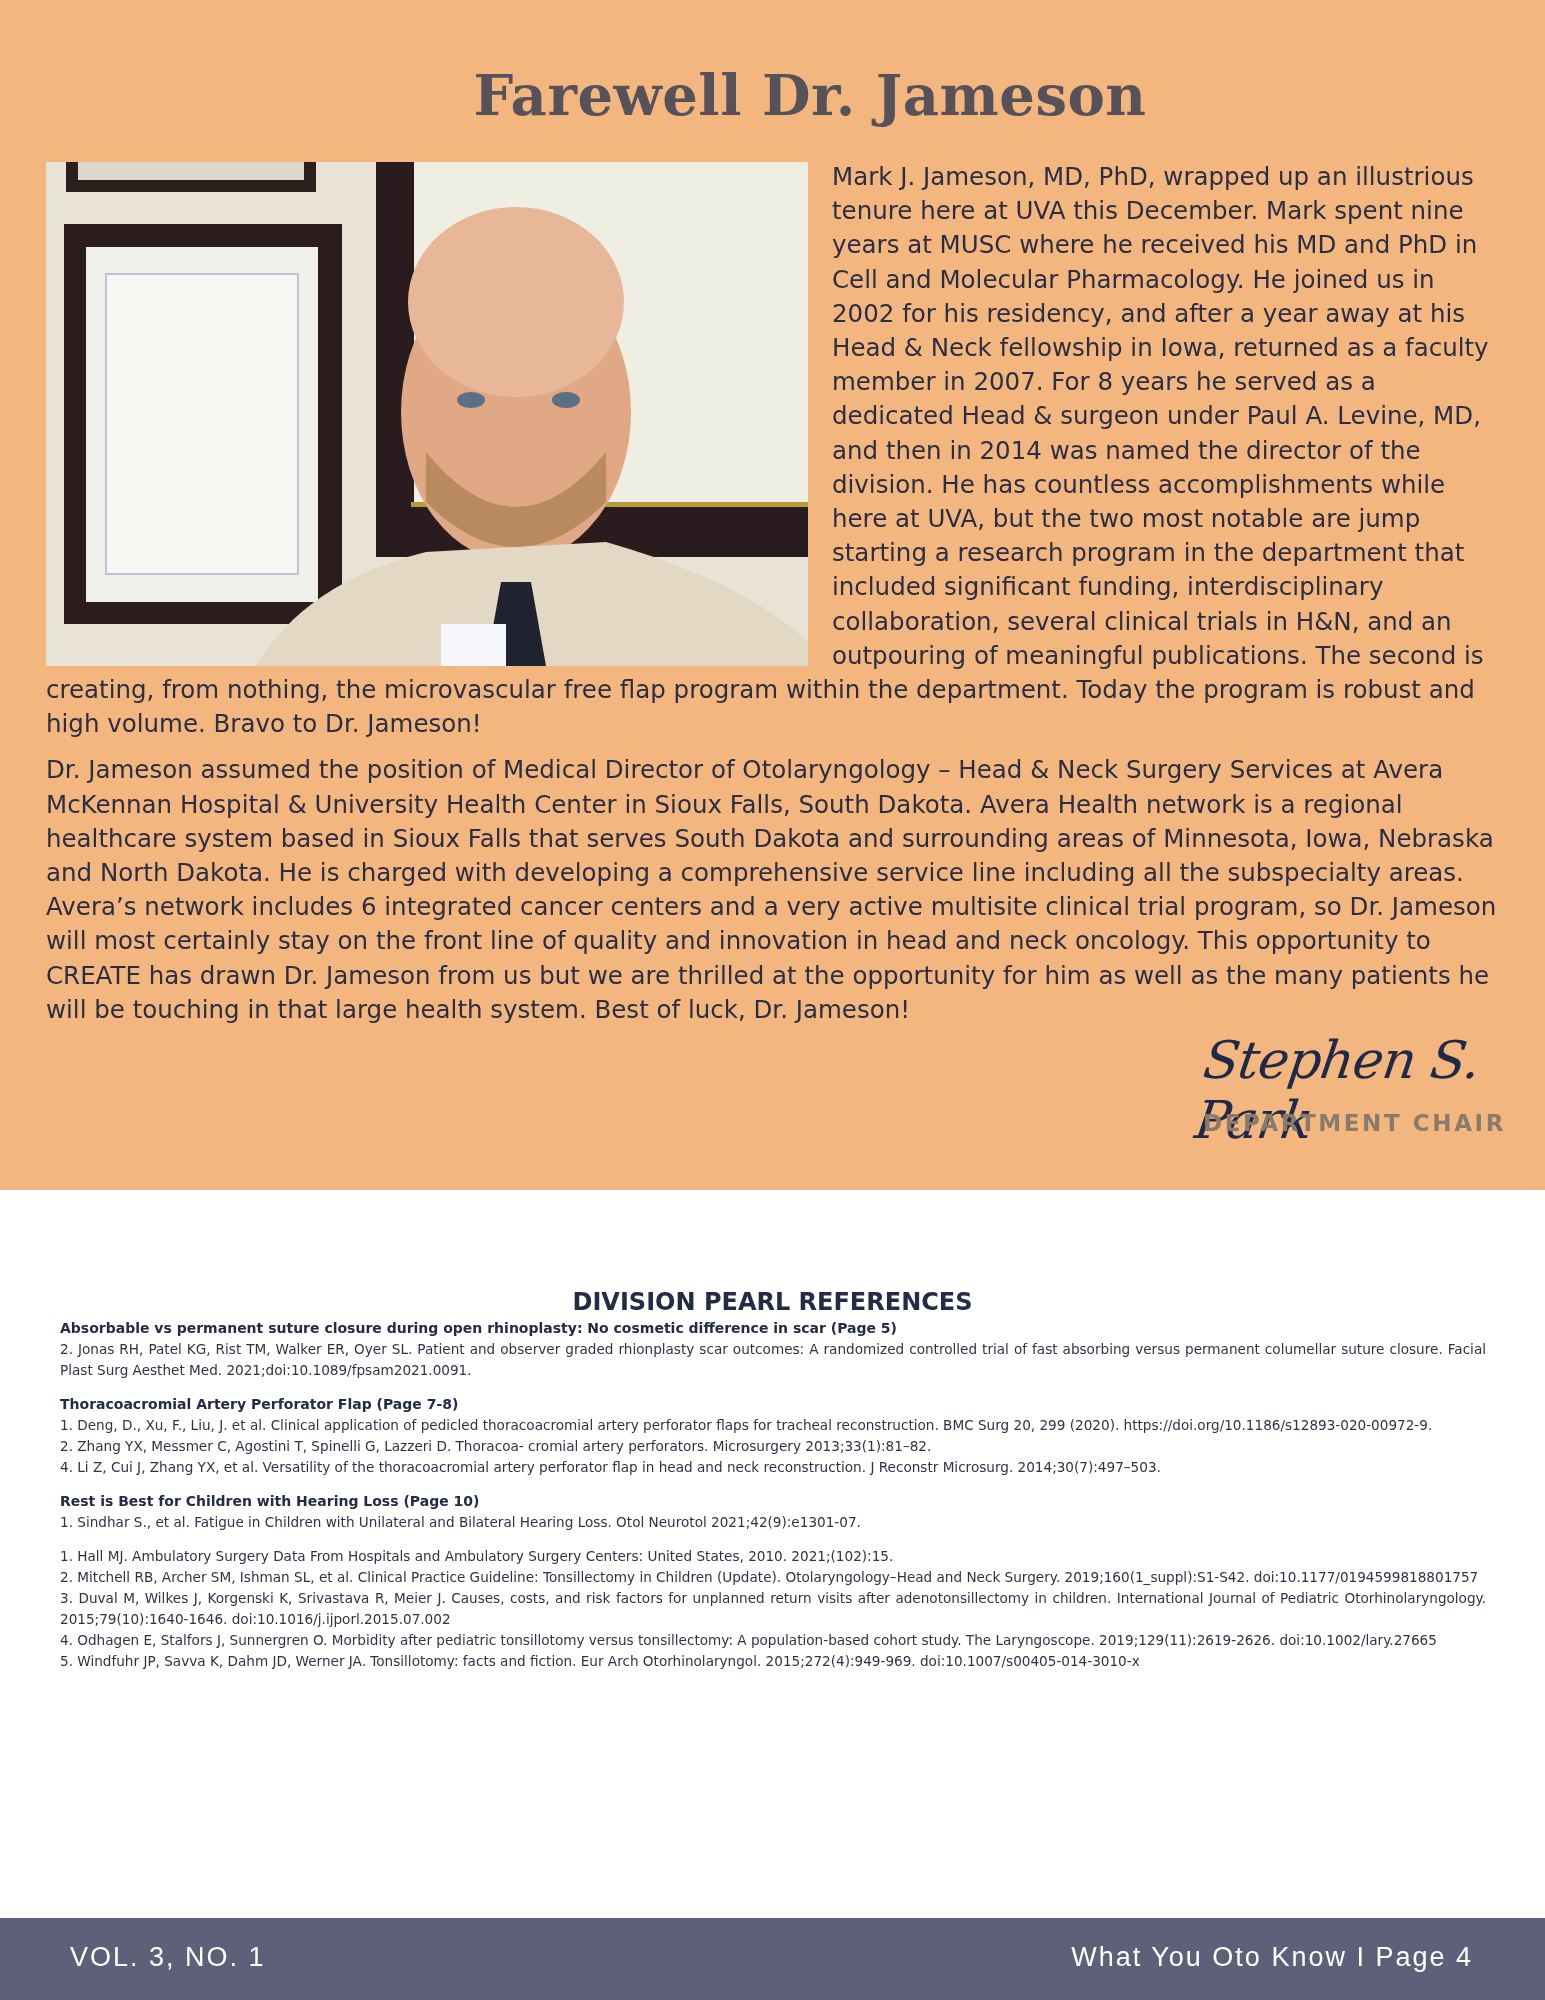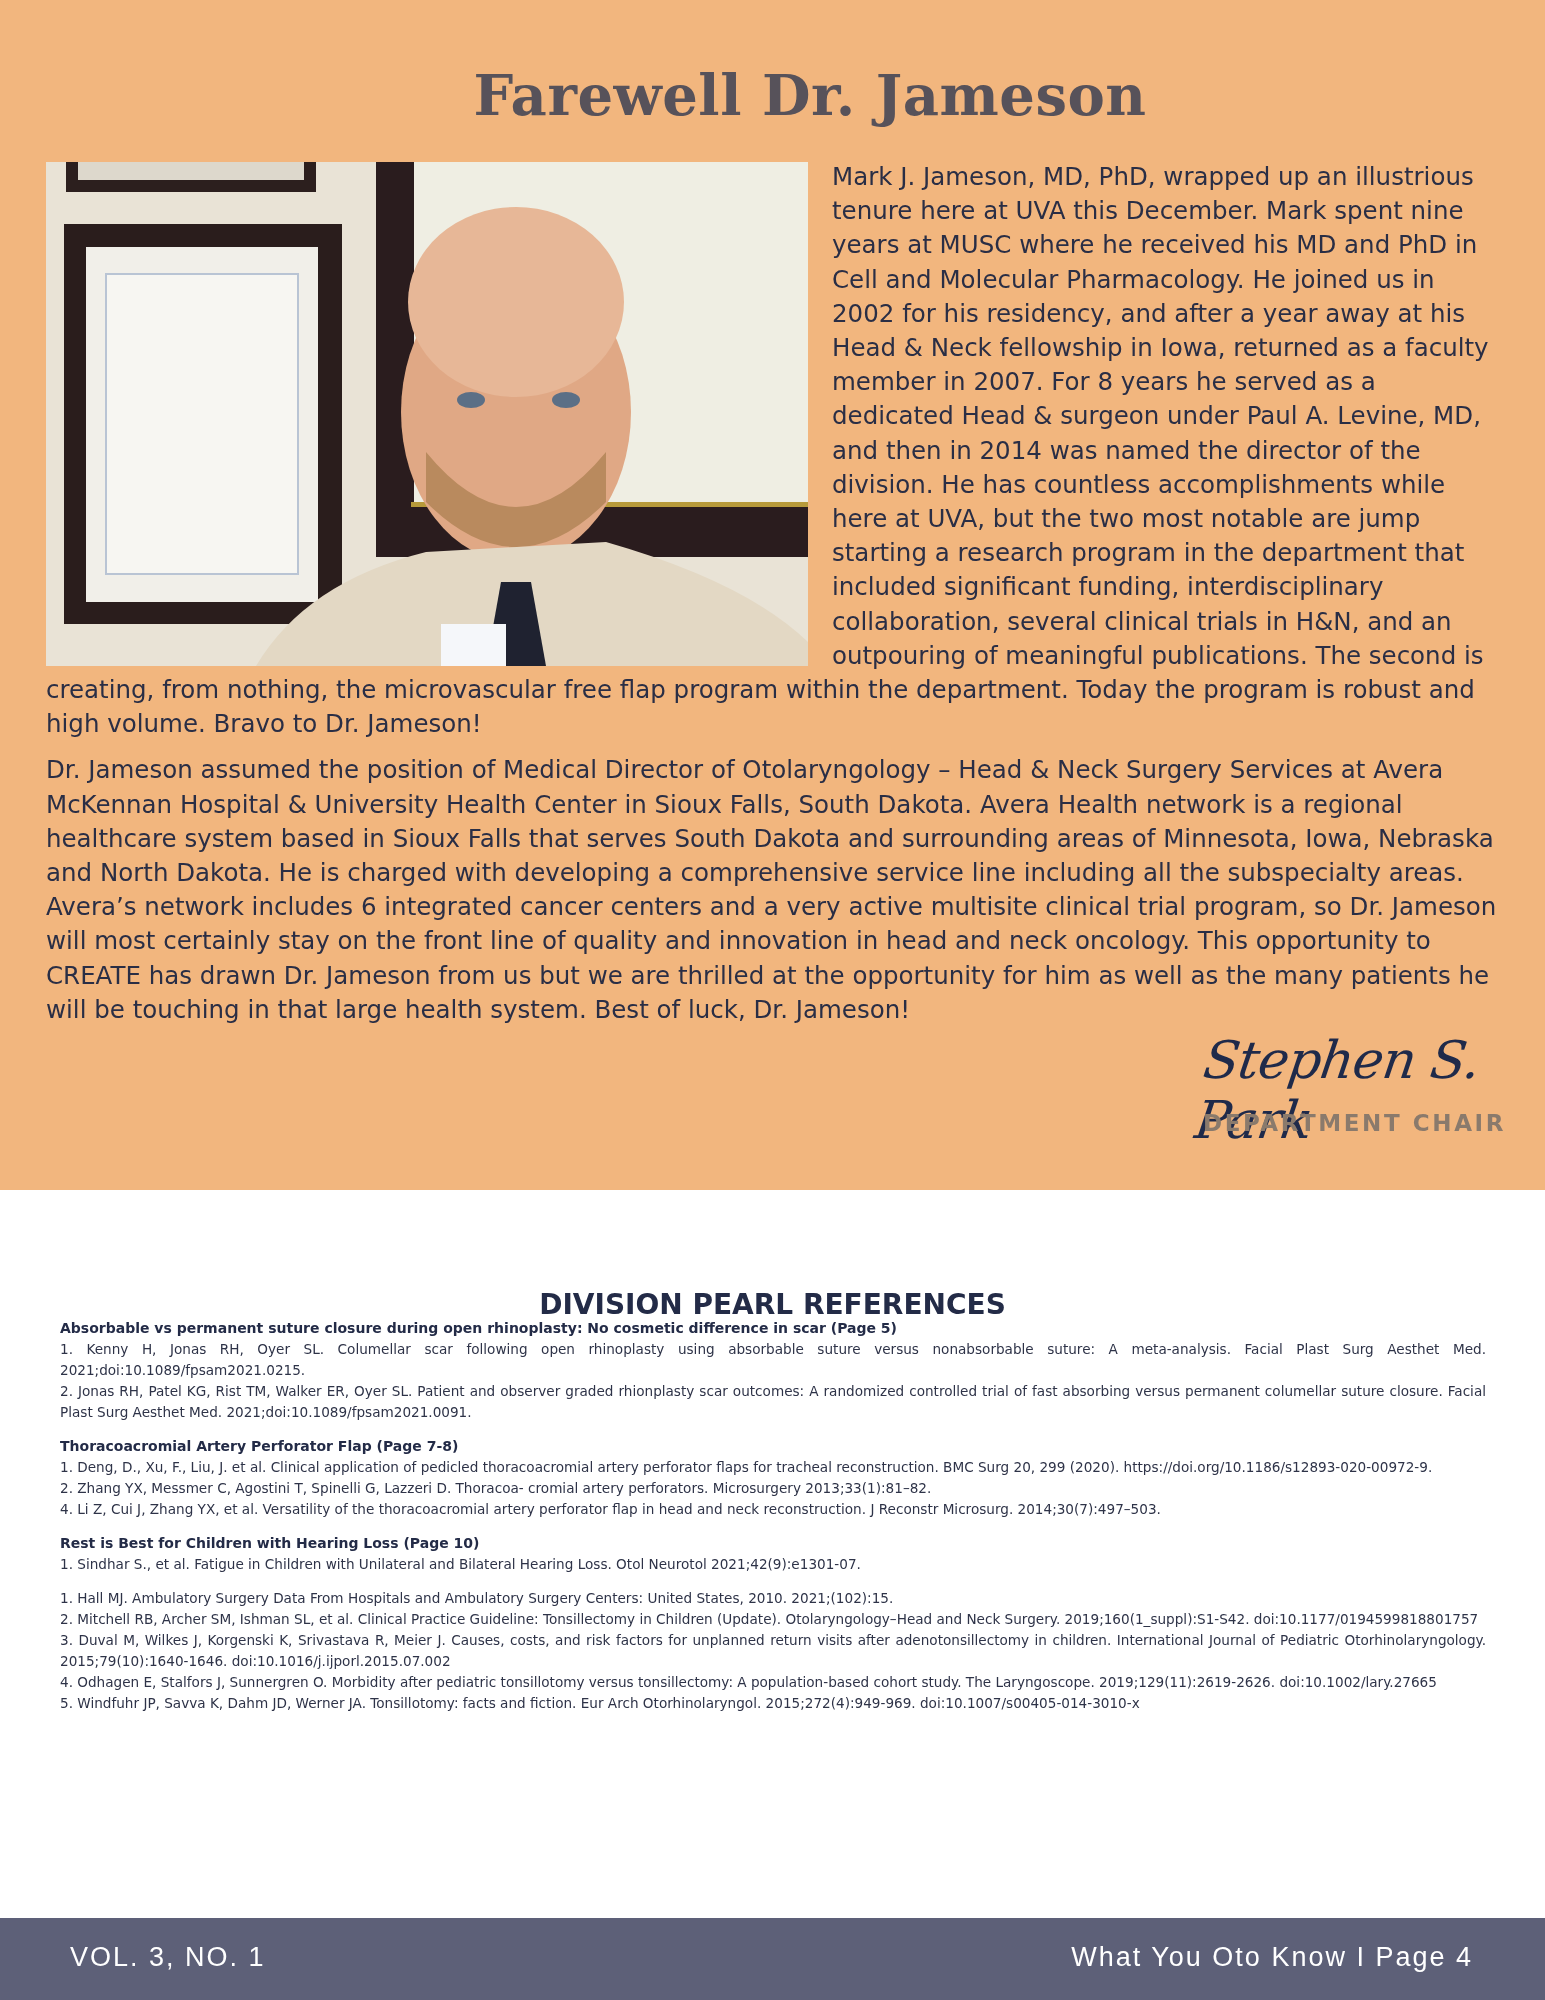--- a/index.html
+++ b/index.html
@@ -35,21 +35,21 @@
     font-family: "DejaVu Serif", serif; font-style: italic;
     font-size: 52px; color: #1f2a4a; transform: skewX(-8deg); letter-spacing: -1px;
   }
   .sig-role {
     position: absolute; left: 1203px; top: 1110px;
     font-family: "DejaVu Sans", sans-serif; font-weight: bold;
     font-size: 23px; letter-spacing: 2.6px; color: #8a7a6c;
   }
   .refs-title {
     position: absolute; left: 0; top: 1288px; width: 1545px; text-align: center;
-    font-family: "DejaVu Sans", sans-serif; font-weight: bold; font-size: 28px;
+    font-family: "DejaVu Sans", sans-serif; font-weight: bold; font-size: 24px;
     color: #232b47; margin: 0;
   }
   .refs {
     position: absolute; left: 60px; top: 1318px; width: 1426px;
     font-family: "DejaVu Sans", sans-serif; font-size: 13.6px; line-height: 21px;
     color: #2e3348;
   }
   .ref-group { margin-bottom: 13px; }
   .ref-heading { font-weight: bold; color: #232b47; font-size: 14px; }
   .ref-item { text-align: justify; }
@@ -101,21 +101,20 @@
 
   <div class="signature">Stephen S. Park</div>
   <div class="sig-role">DEPARTMENT CHAIR</div>
 </div>
 
 <h2 class="refs-title">DIVISION PEARL REFERENCES</h2>
 
 <div class="refs">
   <div class="ref-group">
     <div class="ref-heading">Absorbable vs permanent suture closure during open rhinoplasty: No cosmetic difference in scar  (Page 5)</div>
-    <div class="ref-item">1. Kenny H, Jonas RH, Oyer SL. Columellar scar following open rhinoplasty using absorbable suture versus nonabsorbable suture: A meta-analysis. Facial Plast Surg Aesthet Med. 2021;doi:10.1089/fpsam2021.0215.</div>
     <div class="ref-item">2. Jonas RH, Patel KG, Rist TM, Walker ER, Oyer SL. Patient and observer graded rhionplasty scar outcomes: A randomized controlled trial of fast absorbing versus permanent columellar suture closure. Facial Plast Surg Aesthet Med. 2021;doi:10.1089/fpsam2021.0091.</div>
   </div>
   <div class="ref-group">
     <div class="ref-heading">Thoracoacromial Artery Perforator Flap  (Page 7-8)</div>
     <div class="ref-item">1. Deng, D., Xu, F., Liu, J. et al. Clinical application of pedicled thoracoacromial artery perforator flaps for tracheal reconstruction. BMC Surg 20, 299 (2020). https://doi.org/10.1186/s12893-020-00972-9.</div>
     <div class="ref-item">2. Zhang YX, Messmer C, Agostini T, Spinelli G, Lazzeri D. Thoracoa- cromial artery perforators. Microsurgery 2013;33(1):81–82.</div>
     <div class="ref-item">4. Li Z, Cui J, Zhang YX, et al. Versatility of the thoracoacromial artery perforator flap in head and neck reconstruction. J Reconstr Microsurg. 2014;30(7):497–503.</div>
   </div>
   <div class="ref-group">
     <div class="ref-heading">Rest is Best for Children with Hearing Loss  (Page 10)</div>

